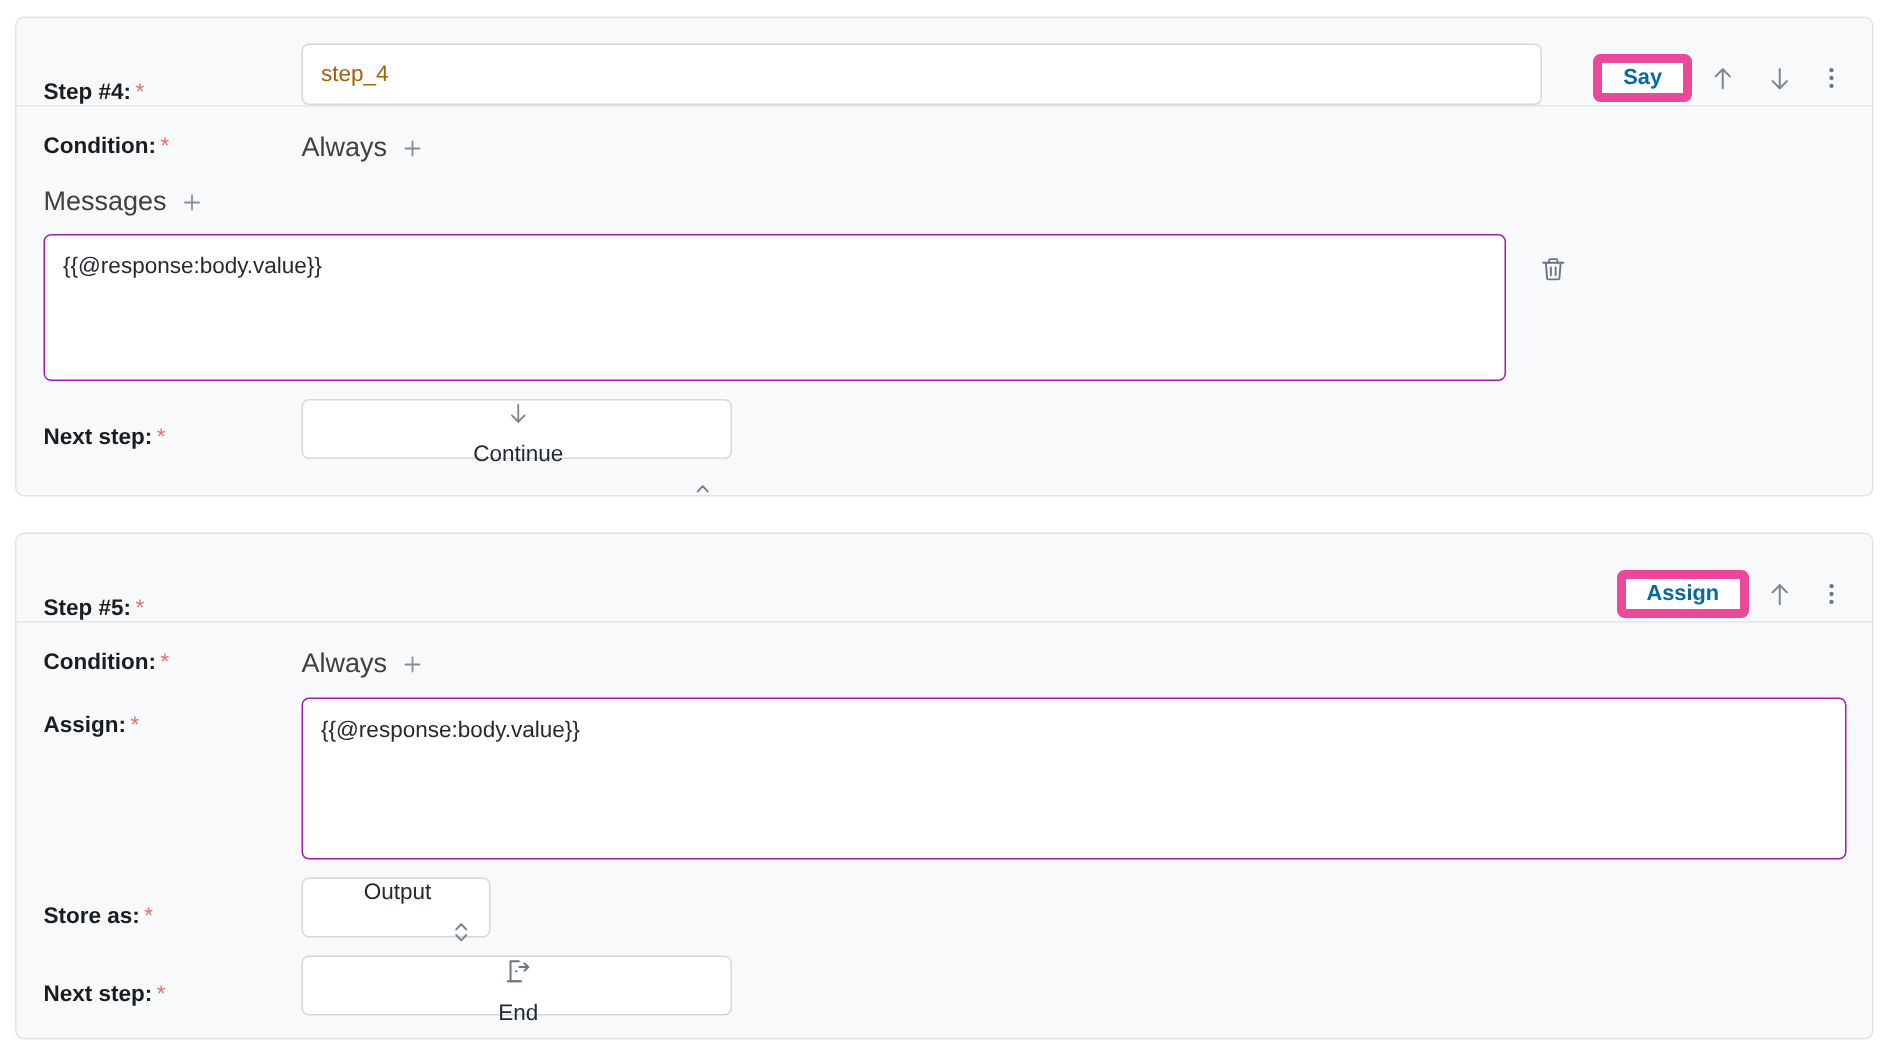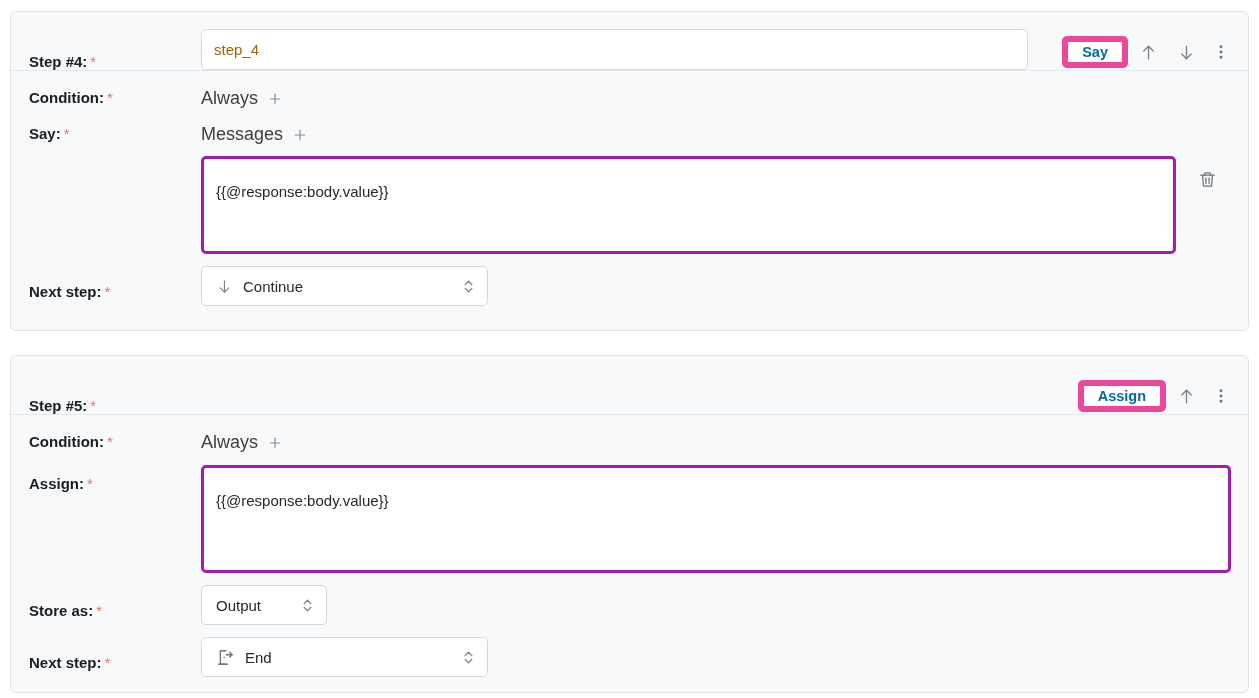--- a/index.html
+++ b/index.html
@@ -142,27 +142,27 @@
   }
   .plus-btn {
     background: transparent;
     border: none;
     padding: 0;
     cursor: pointer;
     line-height: 0;
   }
 
   .text-area {
-    border: 3px solid #a21caf;
+    border: 1px solid #a21caf;
     border-radius: 5px;
     background: #ffffff;
     font-family: "Liberation Sans", sans-serif;
     font-size: 15px;
     color: #24292f;
-    padding: 22px 12px;
+    padding: 10px 12px;
     box-sizing: border-box;
     resize: none;
     outline: none;
     line-height: 1.4;
   }
   #textarea-say     { width: 975px; height: 98px; }
   #textarea-value   { width: 1030px; height: 108px; }
 
   .area-with-trash {
     display: flex;
@@ -185,20 +185,21 @@
     display: inline-flex;
     align-items: center;
     height: 40px;
     border: 1px solid #d4d9de;
     border-radius: 5px;
     background: #ffffff;
     box-sizing: border-box;
     padding: 0 12px 0 14px;
     cursor: pointer;
     gap: 10px;
+    flex-direction: column;
   }
   .select-wide  { width: 287px; }
   .select-small { width: 126px; }
   .select-text {
     font-size: 15px;
     color: #24292f;
     white-space: nowrap;
   }
   .select-chevrons {
     margin-left: auto;
@@ -262,21 +263,20 @@
               <svg width="16" height="16" viewBox="0 0 24 24" fill="none" stroke="#868f99" stroke-width="1.8" stroke-linecap="round">
                 <line x1="12" y1="5" x2="12" y2="19"></line>
                 <line x1="5" y1="12" x2="19" y2="12"></line>
               </svg>
             </span>
           </button>
         </div>
       </div>
 
       <div class="body-row">
-        <span class="field-label row-label"><span>Say:</span><span class="req">*</span></span>
         <div>
           <div class="inline-value" style="margin-bottom:11px;">
             <span>Messages</span>
             <button class="plus-btn">
               <span>
                 <svg width="16" height="16" viewBox="0 0 24 24" fill="none" stroke="#868f99" stroke-width="1.8" stroke-linecap="round">
                   <line x1="12" y1="5" x2="12" y2="19"></line>
                   <line x1="5" y1="12" x2="19" y2="12"></line>
                 </svg>
               </span>

